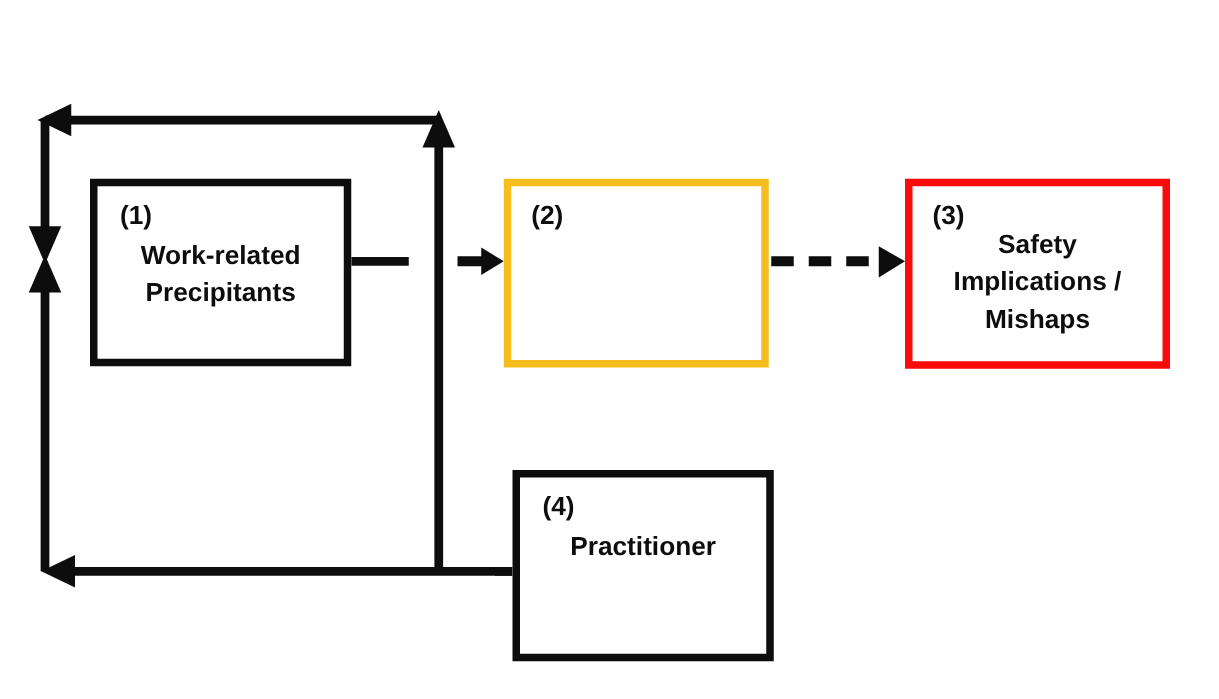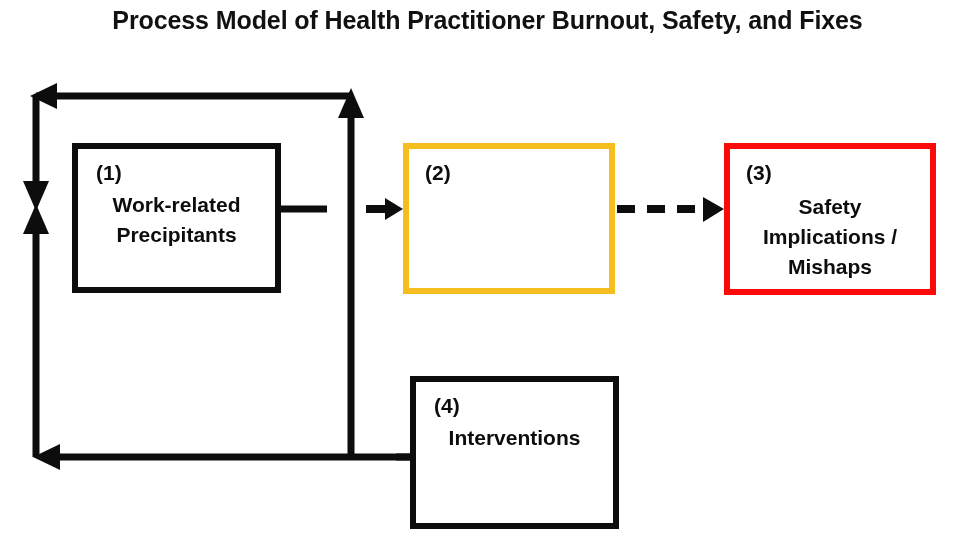--- a/index.html
+++ b/index.html
@@ -68,41 +68,40 @@
     border: 6px solid #F5BE1E;
   }
   #node-2 .node-index { left: 16px; top: 12px; }
   #node-2 .node-text  { top: 41px; }
 
   #node-3 {
     left: 724px; top: 143px; width: 212px; height: 152px;
     border: 6px solid #FB0A0A;
   }
   #node-3 .node-index { left: 16px; top: 12px; }
-  #node-3 .node-text  { top: 43px; }
+  #node-3 .node-text  { top: 32px; }
 
   #node-4 {
     left: 410px; top: 376px; width: 209px; height: 153px;
     border: 6px solid #0d0d0d;
   }
   #node-4 .node-index { left: 18px; top: 12px; }
   #node-4 .node-text  { top: 41px; }
 
   #edges {
     position: absolute;
     left: 0; top: 0;
     width: 975px; height: 559px;
   }
 </style>
 </head>
 <body>
 
 <div id="canvas">
 
-  <div id="diagram-title">Process Model of Health Practitioner Burnout, Safety, and Fixes</div>
 
   <svg id="edges" viewBox="0 0 975 559" xmlns="http://www.w3.org/2000/svg">
 
     <g>
 
       <line x1="36" y1="96" x2="351" y2="96" stroke="#0D0D0D" stroke-width="7"></line>
 
       <polygon points="30,96 57,83 57,109" fill="#0D0D0D"></polygon>
 
       <line x1="36" y1="96" x2="36" y2="190" stroke="#0D0D0D" stroke-width="7"></line>
@@ -150,16 +149,16 @@
 
   <div class="node" id="node-3">
     <span class="node-index">(3)</span>
     <span class="node-text">Safety
 Implications /
 Mishaps</span>
   </div>
 
   <div class="node" id="node-4">
     <span class="node-index">(4)</span>
-    <span class="node-text">Interventions</span>
+    <span class="node-text">Practitioner</span>
   </div>
 
 </div>
 
 </body></html>

